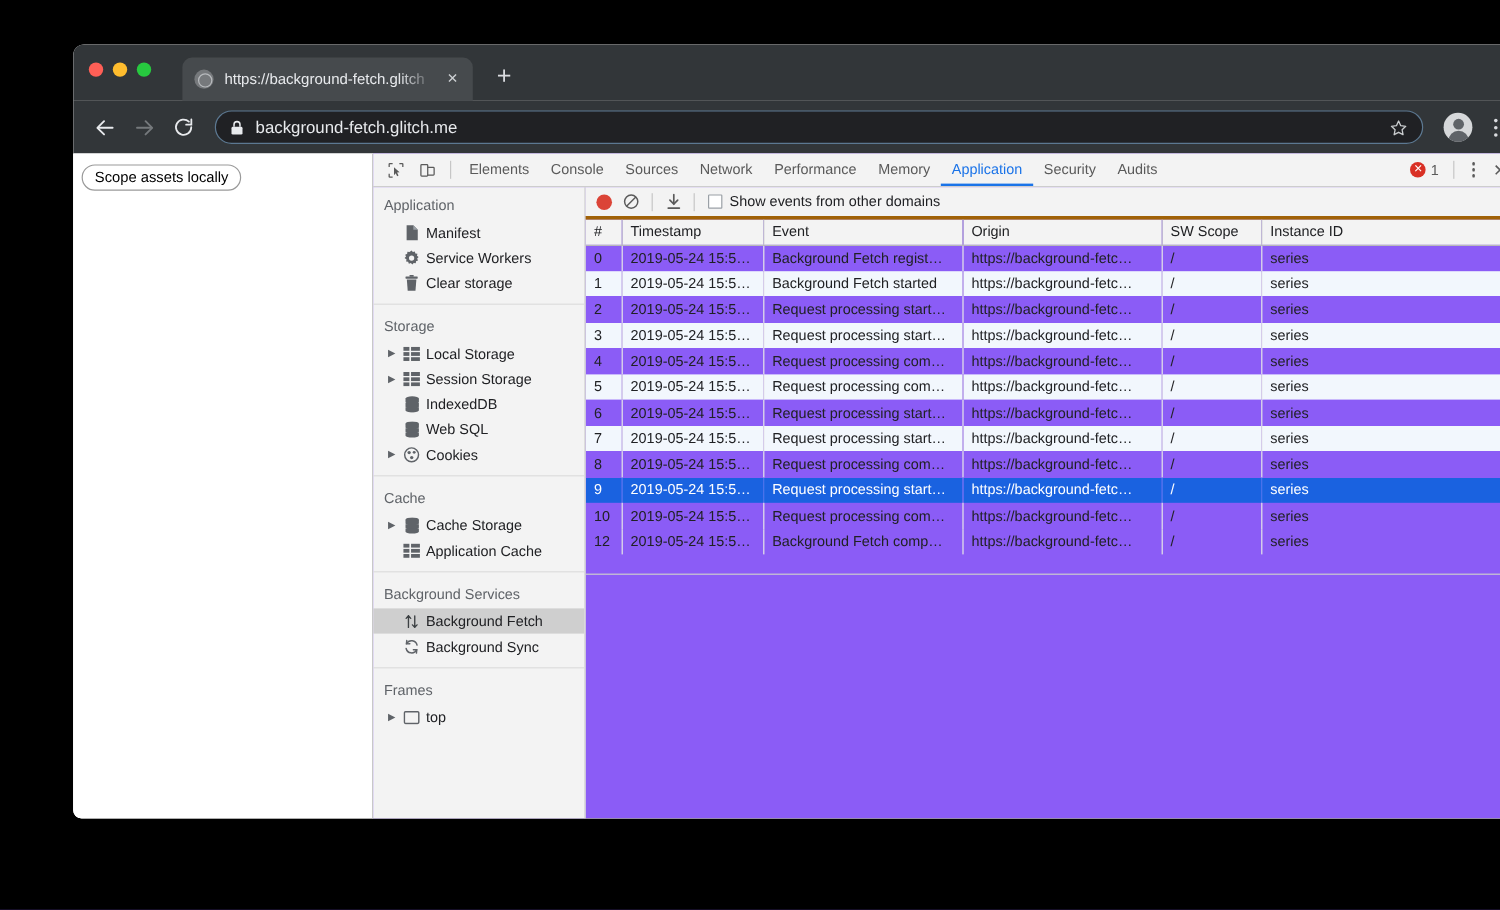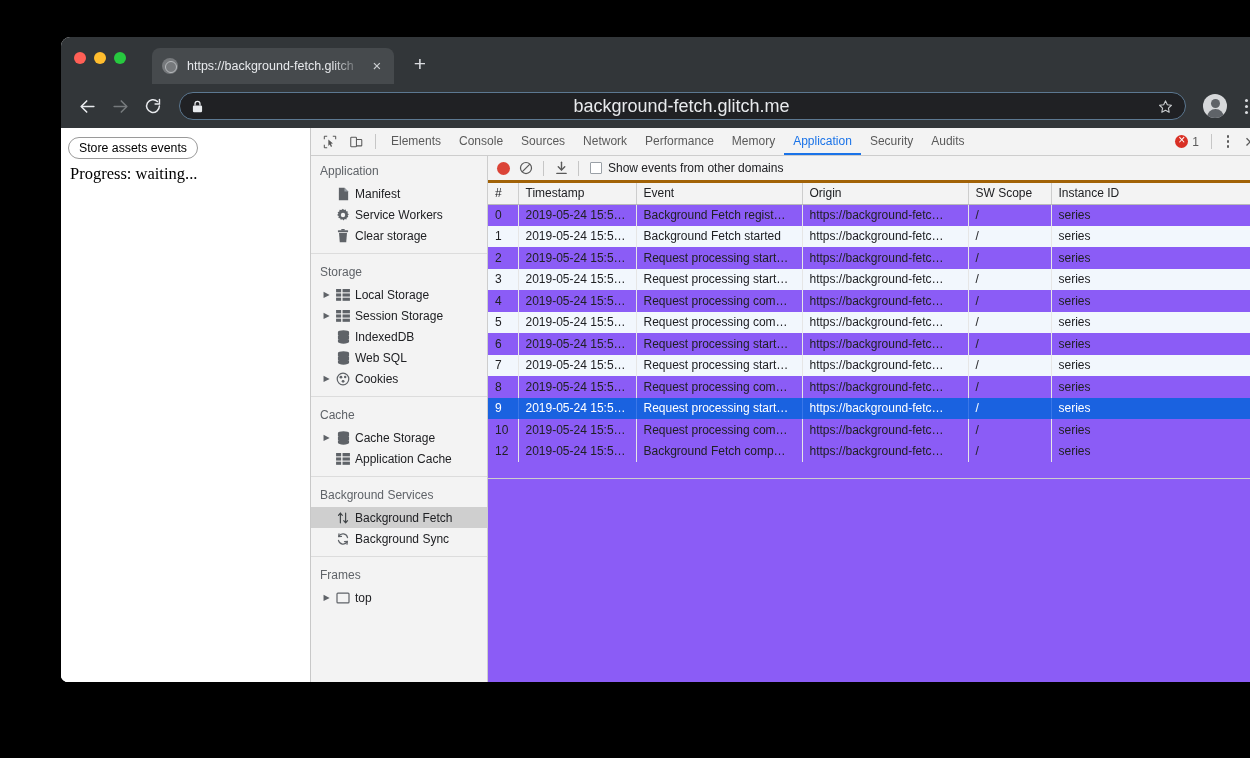--- a/index.html
+++ b/index.html
@@ -102,22 +102,22 @@
     flex: 1; height: 28px;
     margin: 0 8px;
     background: #202124;
     border: 1px solid #5c7891;
     border-radius: 15px;
     display: flex; align-items: center;
     padding: 0 12px;
   }
   #lock-icon { flex: none; margin-right: 10px; display: flex; }
   #omnibox-url {
-    flex: 1; font-size: 18px; color: #e8eaed;
-    white-space: nowrap; overflow: hidden; text-align: center;
+    flex: 1; font-size: 14px; color: #e8eaed;
+    white-space: nowrap; overflow: hidden;
   }
   #star-icon { flex: none; margin-left: 8px; display: flex; }
   #avatar {
     width: 24px; height: 24px; border-radius: 50%;
     background: #d6d8da; margin-left: 6px;
     position: relative; overflow: hidden; flex: none;
   }
   #avatar::before {
     content:""; position:absolute; left:7.5px; top:4.5px;
     width:9px; height:9px; border-radius:50%; background:#5f6368;
@@ -373,22 +373,21 @@
     <div id="browser-menu">
         <i></i>
         <i></i>
         <i></i>
       </div>
   </div>
 
   <div id="content">
 
     <div id="page-viewport">
-      <div id="store-assets-button">Store assets events</div>
-      <div id="progress-text">Progress: waiting...</div>
+      <div id="store-assets-button">Scope assets locally</div>
     </div>
 
     <div id="devtools">
 
       <div id="dt-tabbar">
         <div class="dt-tool-icon">
           <svg width="14" height="14" viewBox="0 0 16 16" fill="none" stroke="currentColor" stroke-width="1.2">
               <path d="M1.5 1.5h3.3M1.5 1.5v3.3M14.5 1.5h-3.3M14.5 1.5v3.3M1.5 14.5h3.3M1.5 14.5v-3.3"></path>
               <path d="M6.1 5.1l5.3 4.6-2.4.4 1.4 2.8-1.3.7-1.4-2.8-1.6 1.8z" fill="currentColor" stroke="none"></path>
             </svg>

